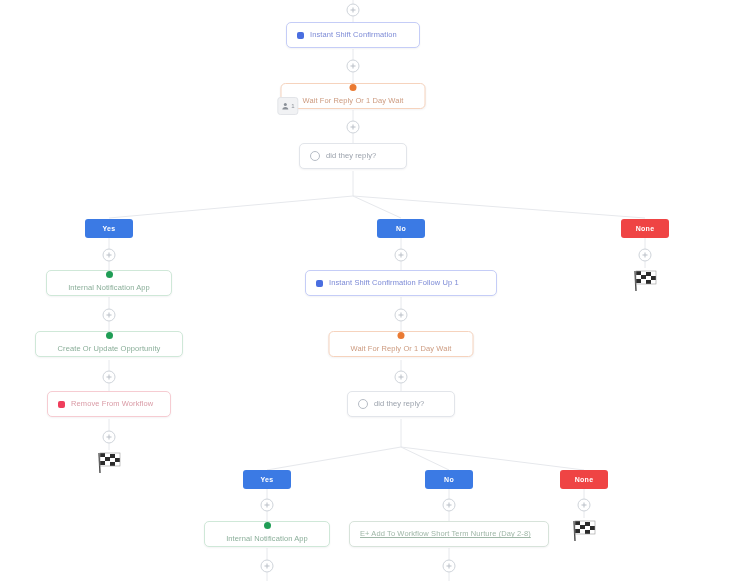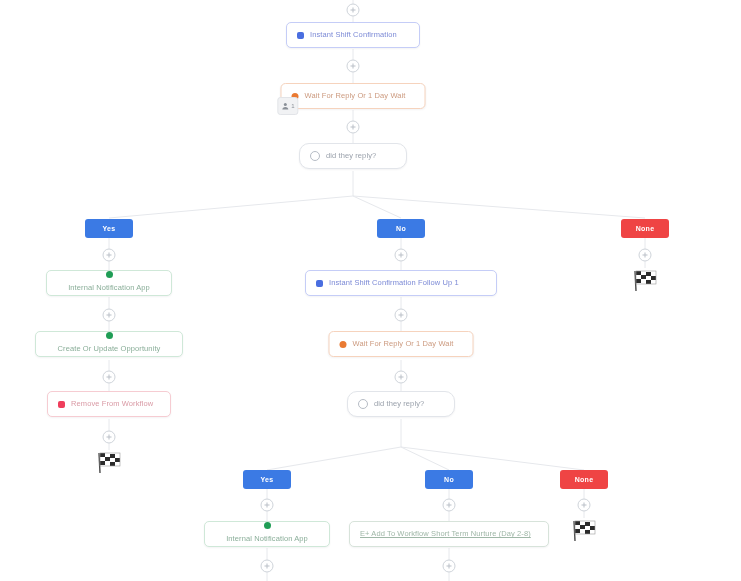--- a/index.html
+++ b/index.html
@@ -49,27 +49,27 @@
   .node .dot {
     width: 7px;
     height: 7px;
     border-radius: 50%;
     flex: 0 0 auto;
   }
   .node .lbl { line-height: 1; }
 
   .node.blue   { border-color: #c5cdf7; color: #7c8ad6; }
   .node.blue .dot   { background: #4a6ee0; border-radius: 2px; }
-  .node.orange { border-color: #f6d3bd; color: #cc9a7f; }
+  .node.orange { border-color: #f6d3bd; color: #cc9a7f; flex-direction: column; }
   .node.orange .dot { background: #ea7a32; }
   .node.green  { border-color: #cfe8d8; color: #8aae99; flex-direction: column; }
   .node.green .dot  { background: #1f9d55; }
   .node.red    { border-color: #f6ccd2; color: #d99aa5; }
   .node.red .dot    { background: #ef3e5c; border-radius: 2px; }
-  .node.grey   { border-color: #e2e5ea; color: #9aa1ab; border-radius: 10px; }
+  .node.grey   { border-color: #e2e5ea; color: #9aa1ab; }
   .node.grey .dot   {
     background: transparent;
     border: 1.4px solid #b6bcc5;
     width: 8px; height: 8px;
   }
   .node.plain  { border-color: #d7e3da; color: #9fb7a7; text-decoration: underline; }
 
   
   .badge {
     position: absolute;

